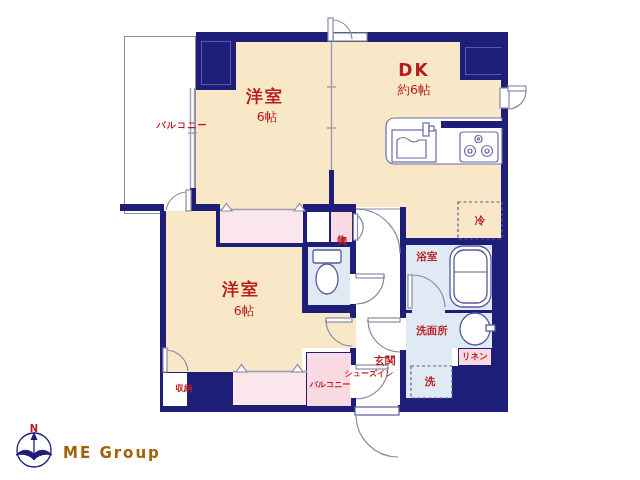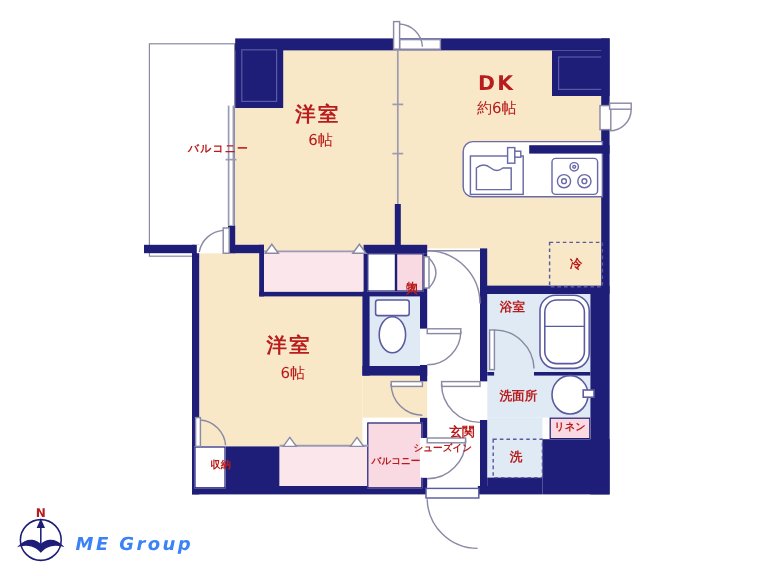--- a/index.html
+++ b/index.html
@@ -14,21 +14,21 @@
   .wall{background:#1e1e78;position:absolute;}
   .outline{border:1.5px solid #1e1e78;box-sizing:border-box;}
   .lbl{position:absolute;color:#b91c1c;white-space:nowrap;transform:translate(-50%,-50%);
        text-align:center;line-height:1.1;}
   .lbl-room{font-size:17px;font-weight:600;letter-spacing:2px;}
   .lbl-size{font-size:12.5px;font-weight:400;}
   .lbl-sm{font-size:10.5px;font-weight:600;}
   .lbl-xs{font-size:8.5px;font-weight:600;}
   .lbl-vert{writing-mode:vertical-rl;text-orientation:upright;transform:translate(-50%,-50%);}
   .lbl-balcony{font-size:9px;font-weight:600;letter-spacing:1px;margin-left:21px;}
-  .logo-text{position:absolute;color:#3b82f6;font-size:15px;letter-spacing:2px;font-weight:600;font-style:italic;}
+  .logo-text{position:absolute;color:#a16207;font-size:15px;letter-spacing:2px;font-weight:600;}
   .pillar-inner{position:absolute;left:5px;top:5px;right:5px;bottom:5px;border:1px solid #5a5aa8;}
   svg{position:absolute;left:0;top:0;}
 </style>
 </head>
 <body>
 
 <div id="canvas">
 
   <div class="abs floor-white" style="left:124px;top:36px;width:72px;height:178px;border:1.5px solid #8a8aa5;box-sizing:border-box;"></div>
   <div class="abs floor-cream" style="left:196px;top:42px;width:135px;height:169px;"></div>

